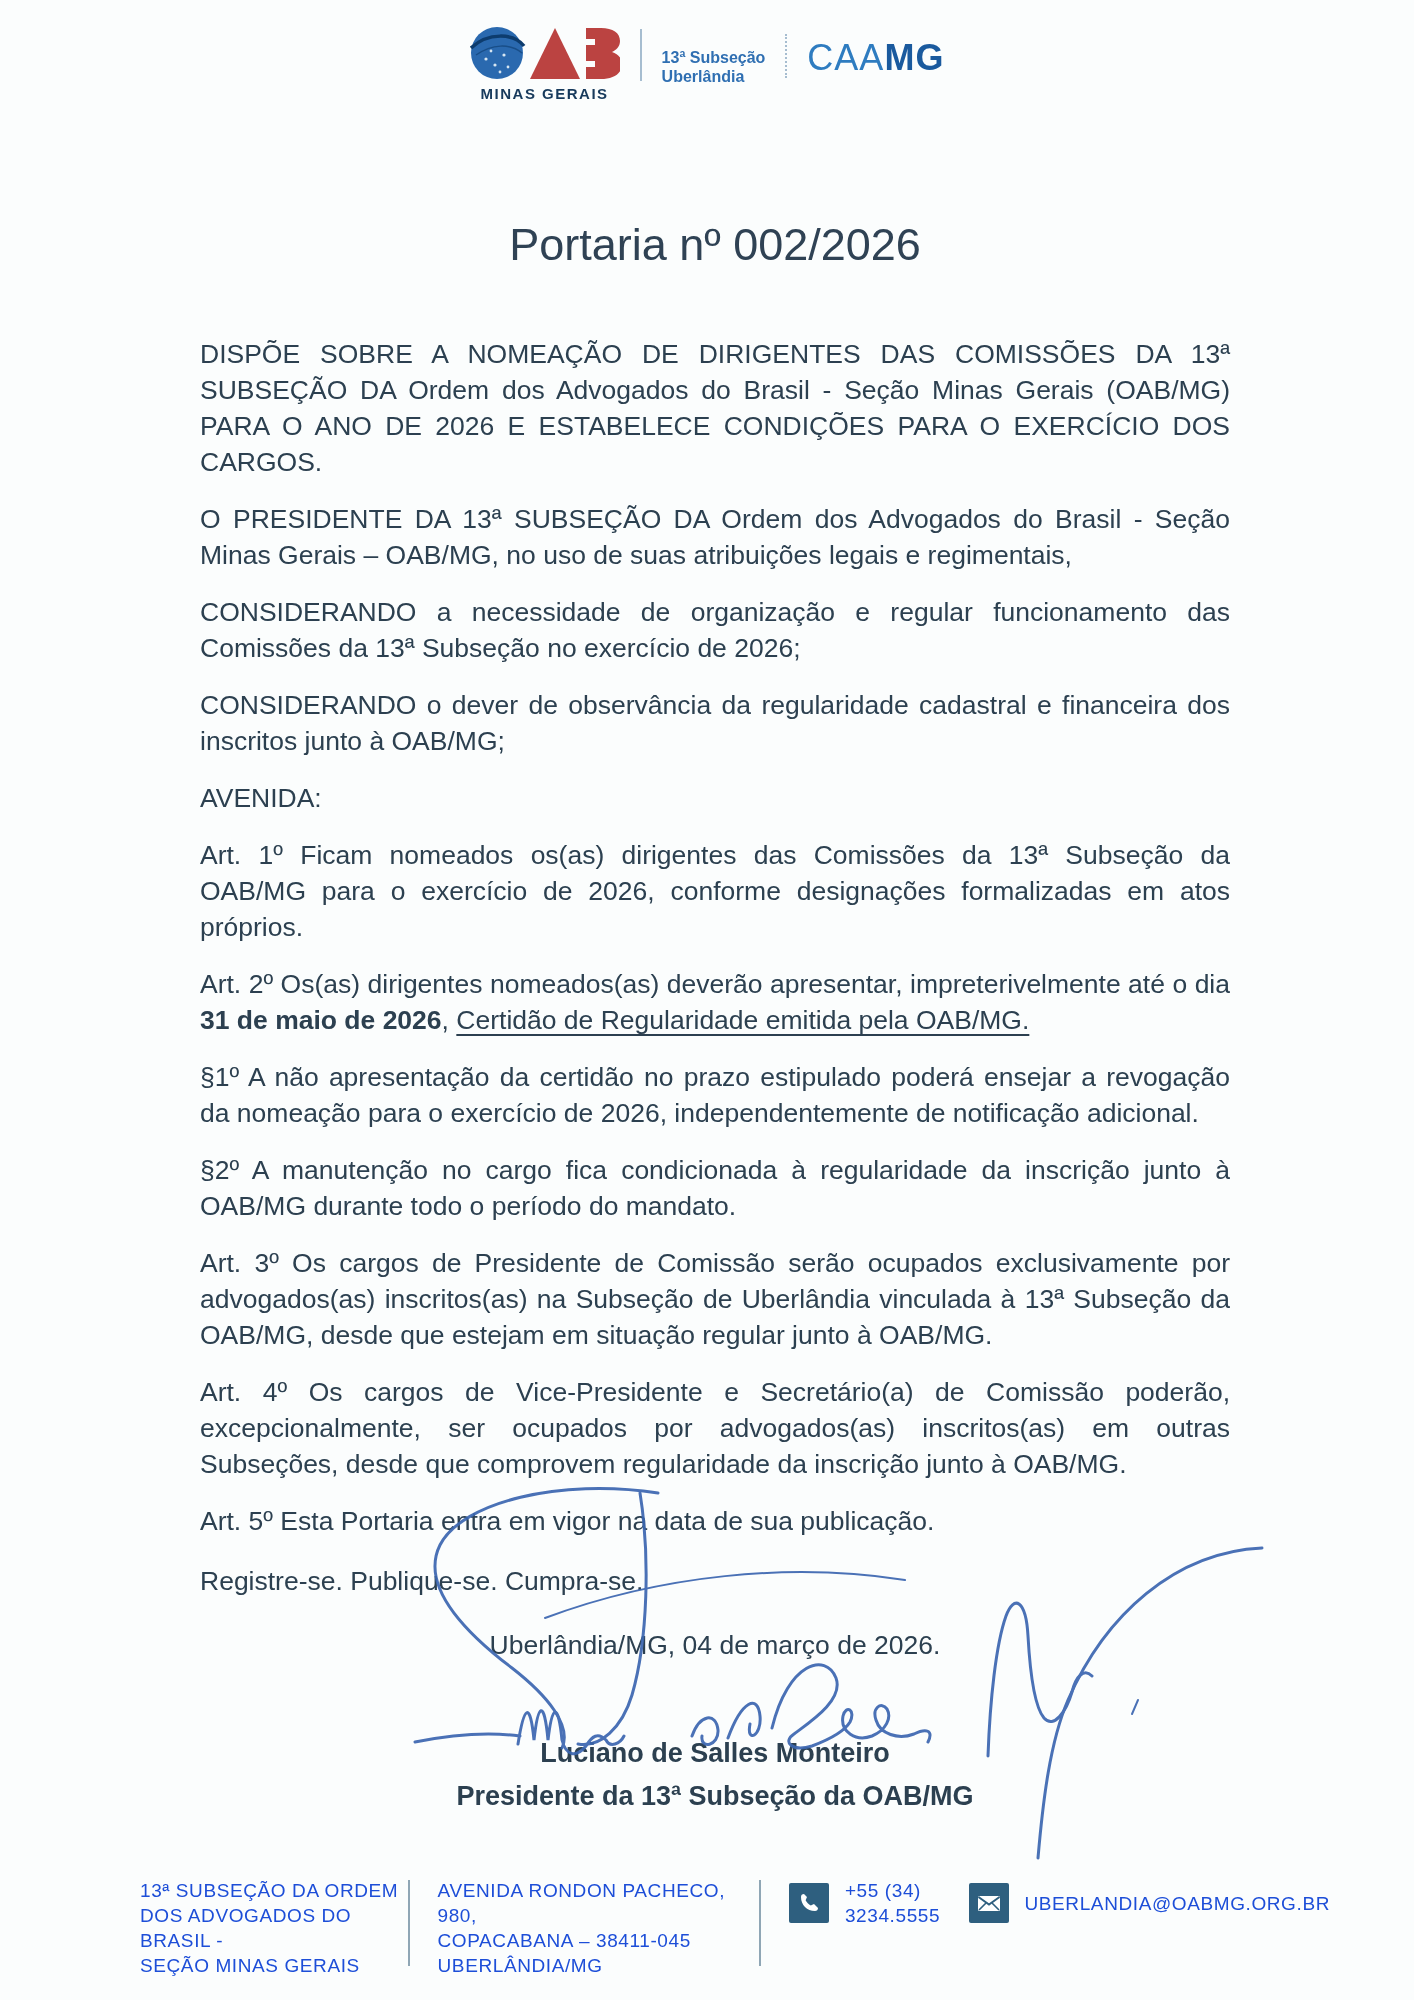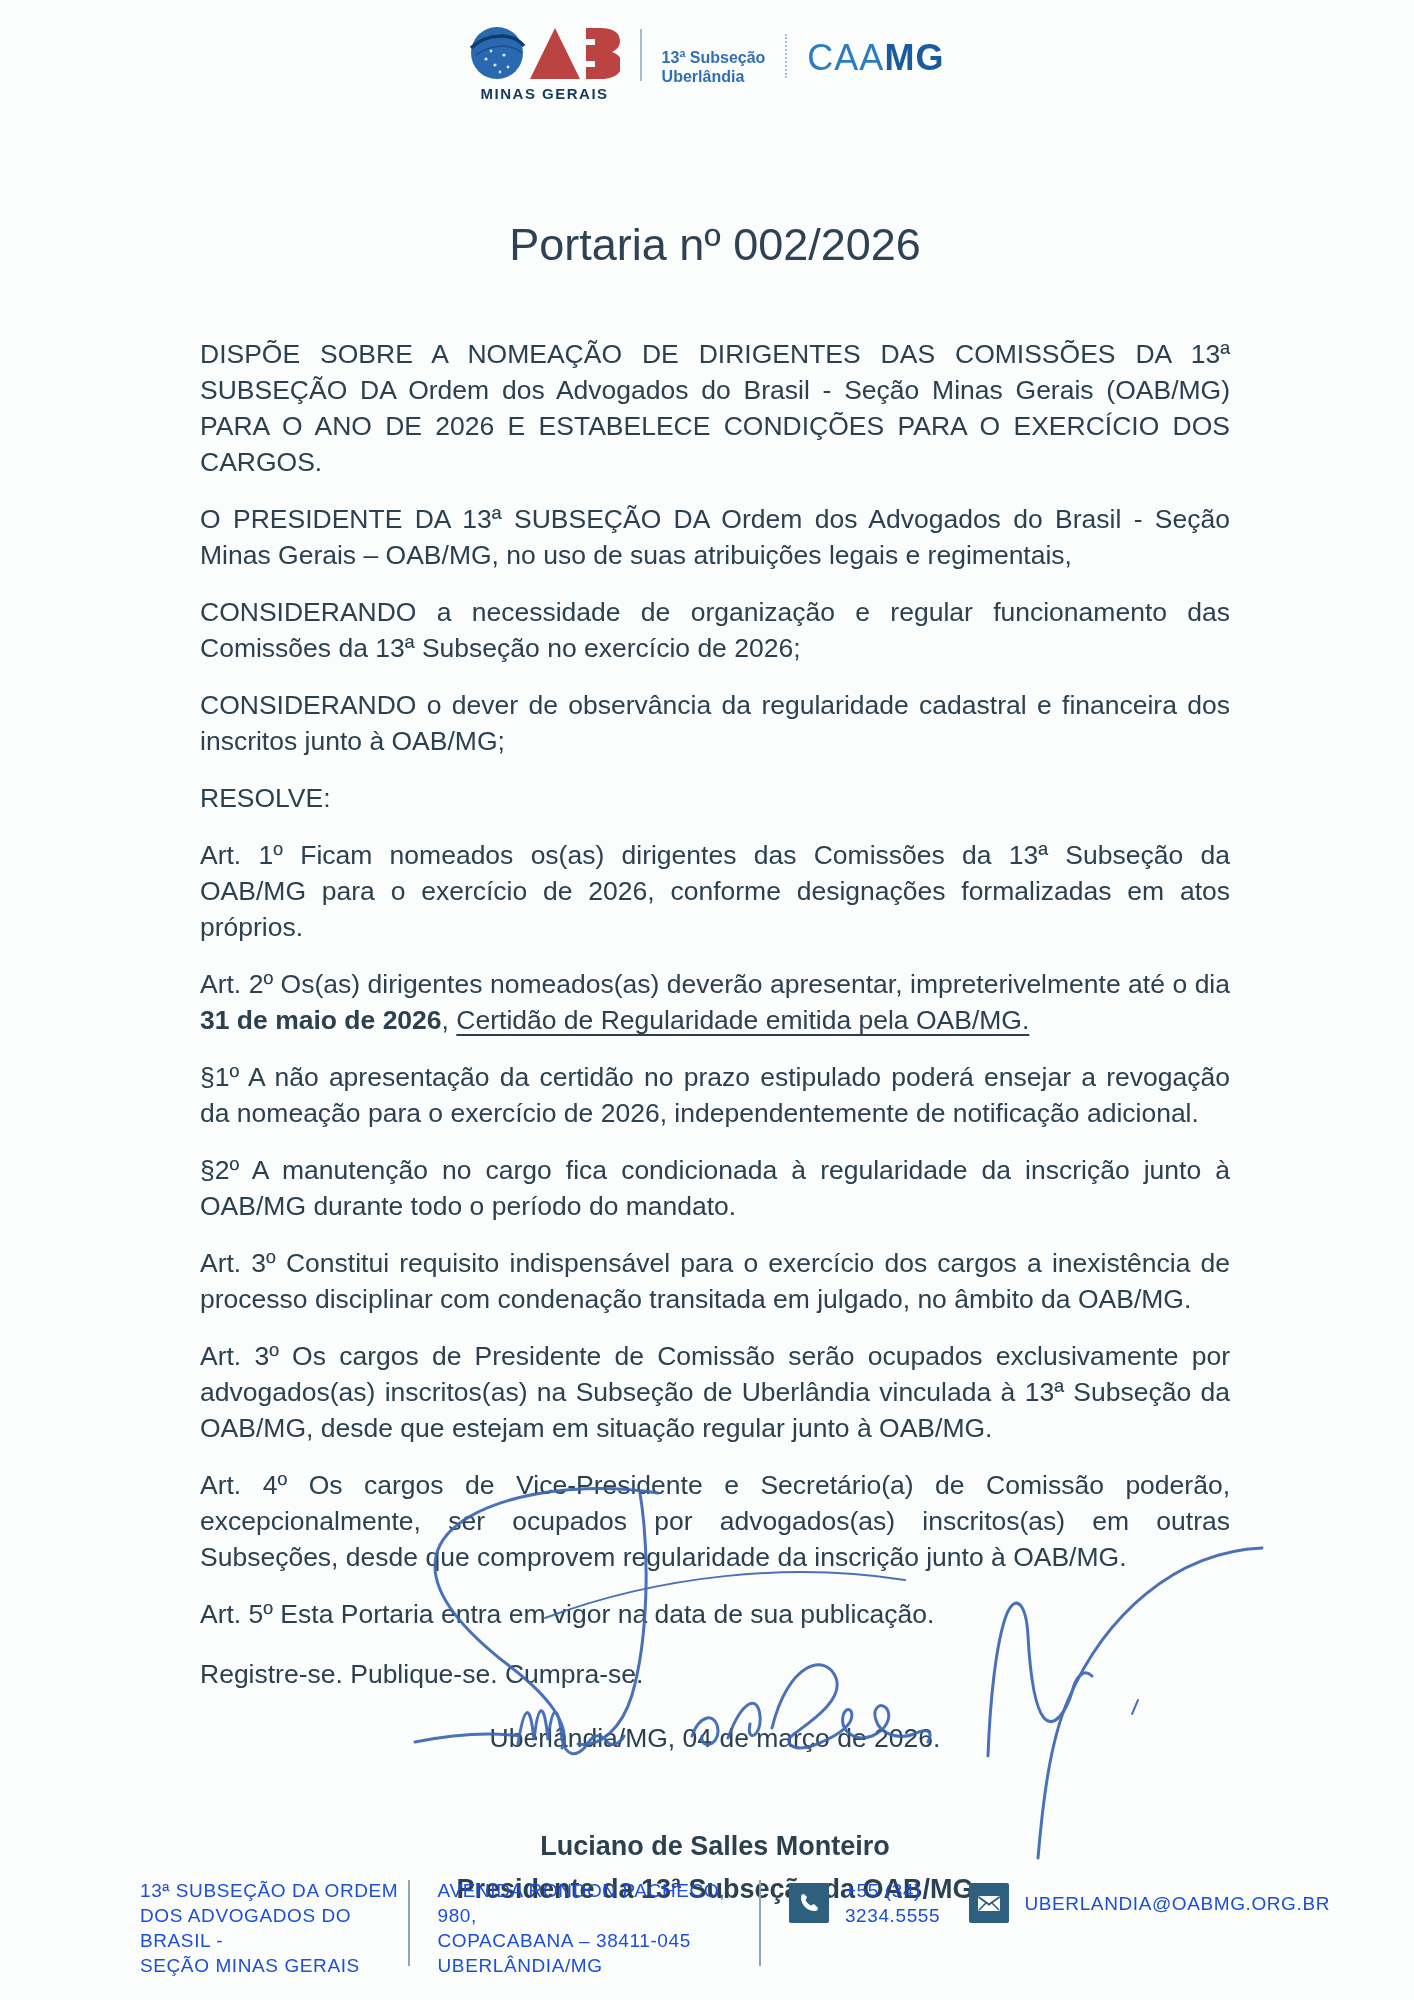--- a/index.html
+++ b/index.html
@@ -77,26 +77,25 @@
     </div>
   </div>
 
   <div class="doc">
     <h1 class="title">Portaria nº 002/2026</h1>
 
     <p class="ementa">DISPÕE SOBRE A NOMEAÇÃO DE DIRIGENTES DAS COMISSÕES DA 13ª SUBSEÇÃO DA Ordem dos Advogados do Brasil - Seção Minas Gerais (OAB/MG) PARA O ANO DE 2026 E ESTABELECE CONDIÇÕES PARA O EXERCÍCIO DOS CARGOS.</p>
     <p>O PRESIDENTE DA 13ª SUBSEÇÃO DA Ordem dos Advogados do Brasil - Seção Minas Gerais – OAB/MG, no uso de suas atribuições legais e regimentais,</p>
     <p>CONSIDERANDO a necessidade de organização e regular funcionamento das Comissões da 13ª Subseção no exercício de 2026;</p>
     <p>CONSIDERANDO o dever de observância da regularidade cadastral e financeira dos inscritos junto à OAB/MG;</p>
-    <p>RESOLVE:</p>
+    <p>AVENIDA:</p>
     <p>Art. 1º Ficam nomeados os(as) dirigentes das Comissões da 13ª Subseção da OAB/MG para o exercício de 2026, conforme designações formalizadas em atos próprios.</p>
     <p><span>Art. 2º Os(as) dirigentes nomeados(as) deverão apresentar, impreterivelmente até o dia </span><span class="b">31 de maio de 2026</span><span>, </span><span class="u">Certidão de Regularidade emitida pela OAB/MG.</span></p>
     <p>§1º A não apresentação da certidão no prazo estipulado poderá ensejar a revogação da nomeação para o exercício de 2026, independentemente de notificação adicional.</p>
     <p>§2º A manutenção no cargo fica condicionada à regularidade da inscrição junto à OAB/MG durante todo o período do mandato.</p>
-    <p>Art. 3º Constitui requisito indispensável para o exercício dos cargos a inexistência de processo disciplinar com condenação transitada em julgado, no âmbito da OAB/MG.</p>
     <p>Art. 3º Os cargos de Presidente de Comissão serão ocupados exclusivamente por advogados(as) inscritos(as) na Subseção de Uberlândia vinculada à 13ª Subseção da OAB/MG, desde que estejam em situação regular junto à OAB/MG.</p>
     <p>Art. 4º Os cargos de Vice-Presidente e Secretário(a) de Comissão poderão, excepcionalmente, ser ocupados por advogados(as) inscritos(as) em outras Subseções, desde que comprovem regularidade da inscrição junto à OAB/MG.</p>
     <p>Art. 5º Esta Portaria entra em vigor na data de sua publicação.</p>
     <p class="last">Registre-se. Publique-se. Cumpra-se.</p>
 
     <div class="sig-date">Uberlândia/MG, 04 de março de 2026.</div>
     <div class="sig-name">Luciano de Salles Monteiro</div>
     <div class="sig-role">Presidente da 13ª Subseção da OAB/MG</div>
   </div>
 

